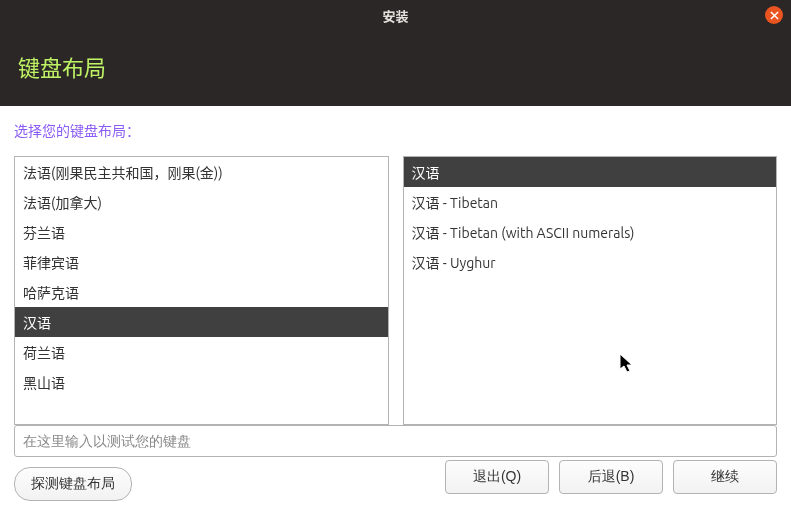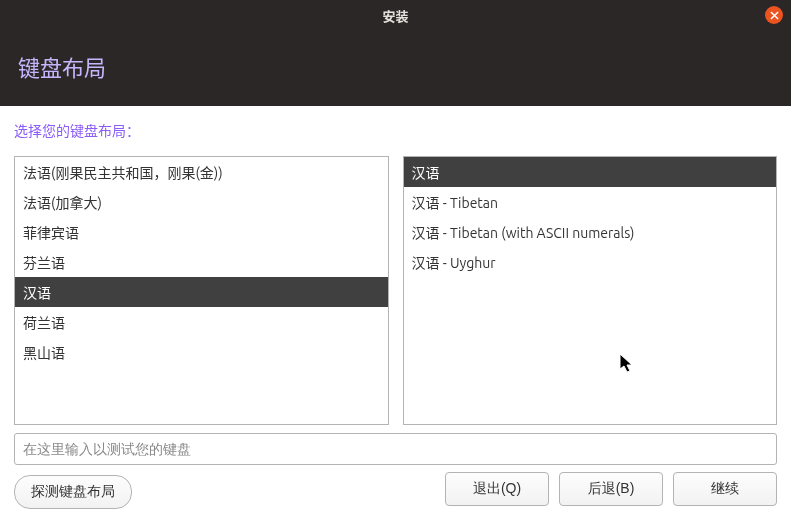--- a/index.html
+++ b/index.html
@@ -41,21 +41,21 @@
       color: #fff;
       font-size: 11px;
       cursor: pointer;
     }
     .close-btn svg {
       width: 9px;
       height: 9px;
     }
     .header {
       background: #2b2726;
-      color: #c4b5fd;
+      color: #bef264;
       padding: 20px 18px 24px 18px;
       font-size: 22px;
       font-weight: 400;
     }
     .content {
       padding: 14px 14px 0 14px;
     }
     .prompt {
       font-size: 14px;
       color: #8b5cf6;
@@ -79,21 +79,21 @@
       cursor: default;
       white-space: nowrap;
       overflow: hidden;
       text-overflow: ellipsis;
     }
     .list-item.selected {
       background: #404040;
       color: #fff;
     }
     .test-input {
-      margin-top: 8px;
+      margin-top: 0;
       width: 100%;
       border: 1px solid #b3b3b3;
       border-radius: 3px;
       padding: 7px 8px;
       font-size: 14px;
       color: #333;
     }
     .test-input::placeholder {
       color: #888;
     }
@@ -102,21 +102,21 @@
       border: 1px solid #b3b3b3;
       background: linear-gradient(#fdfdfd, #f2f2f2);
       border-radius: 16px;
       padding: 7px 16px;
       font-size: 14px;
       color: #333;
       cursor: pointer;
     }
     .footer {
       position: absolute;
-      bottom: 14px;
+      bottom: 26px;
       right: 14px;
       display: flex;
       gap: 10px;
     }
     .footer button {
       border: 1px solid #b3b3b3;
       background: linear-gradient(#fdfdfd, #f2f2f2);
       border-radius: 4px;
       padding: 7px 0;
       width: 104px;
@@ -148,22 +148,23 @@
   <span>键盘布局</span>
 </div>
 
 <div class="content">
   <div class="prompt">选择您的键盘布局：</div>
 
   <div class="lists">
     <div class="listbox" id="left-list">
         <div class="list-item">法语(刚果民主共和国，刚果(金))</div>
         <div class="list-item">法语(加拿大)</div>
+        <div class="list-item">芬兰语</div>
         <div class="list-item">菲律宾语</div>
-        <div class="list-item">芬兰语</div>
+        <div class="list-item">哈萨克语</div>
         <div class="list-item selected">汉语</div>
         <div class="list-item">荷兰语</div>
         <div class="list-item">黑山语</div>
       </div>
     <div class="listbox" id="right-list">
         <div class="list-item selected">汉语</div>
         <div class="list-item">汉语 - Tibetan</div>
         <div class="list-item">汉语 - Tibetan (with ASCII numerals)</div>
         <div class="list-item">汉语 - Uyghur</div>
       </div>

